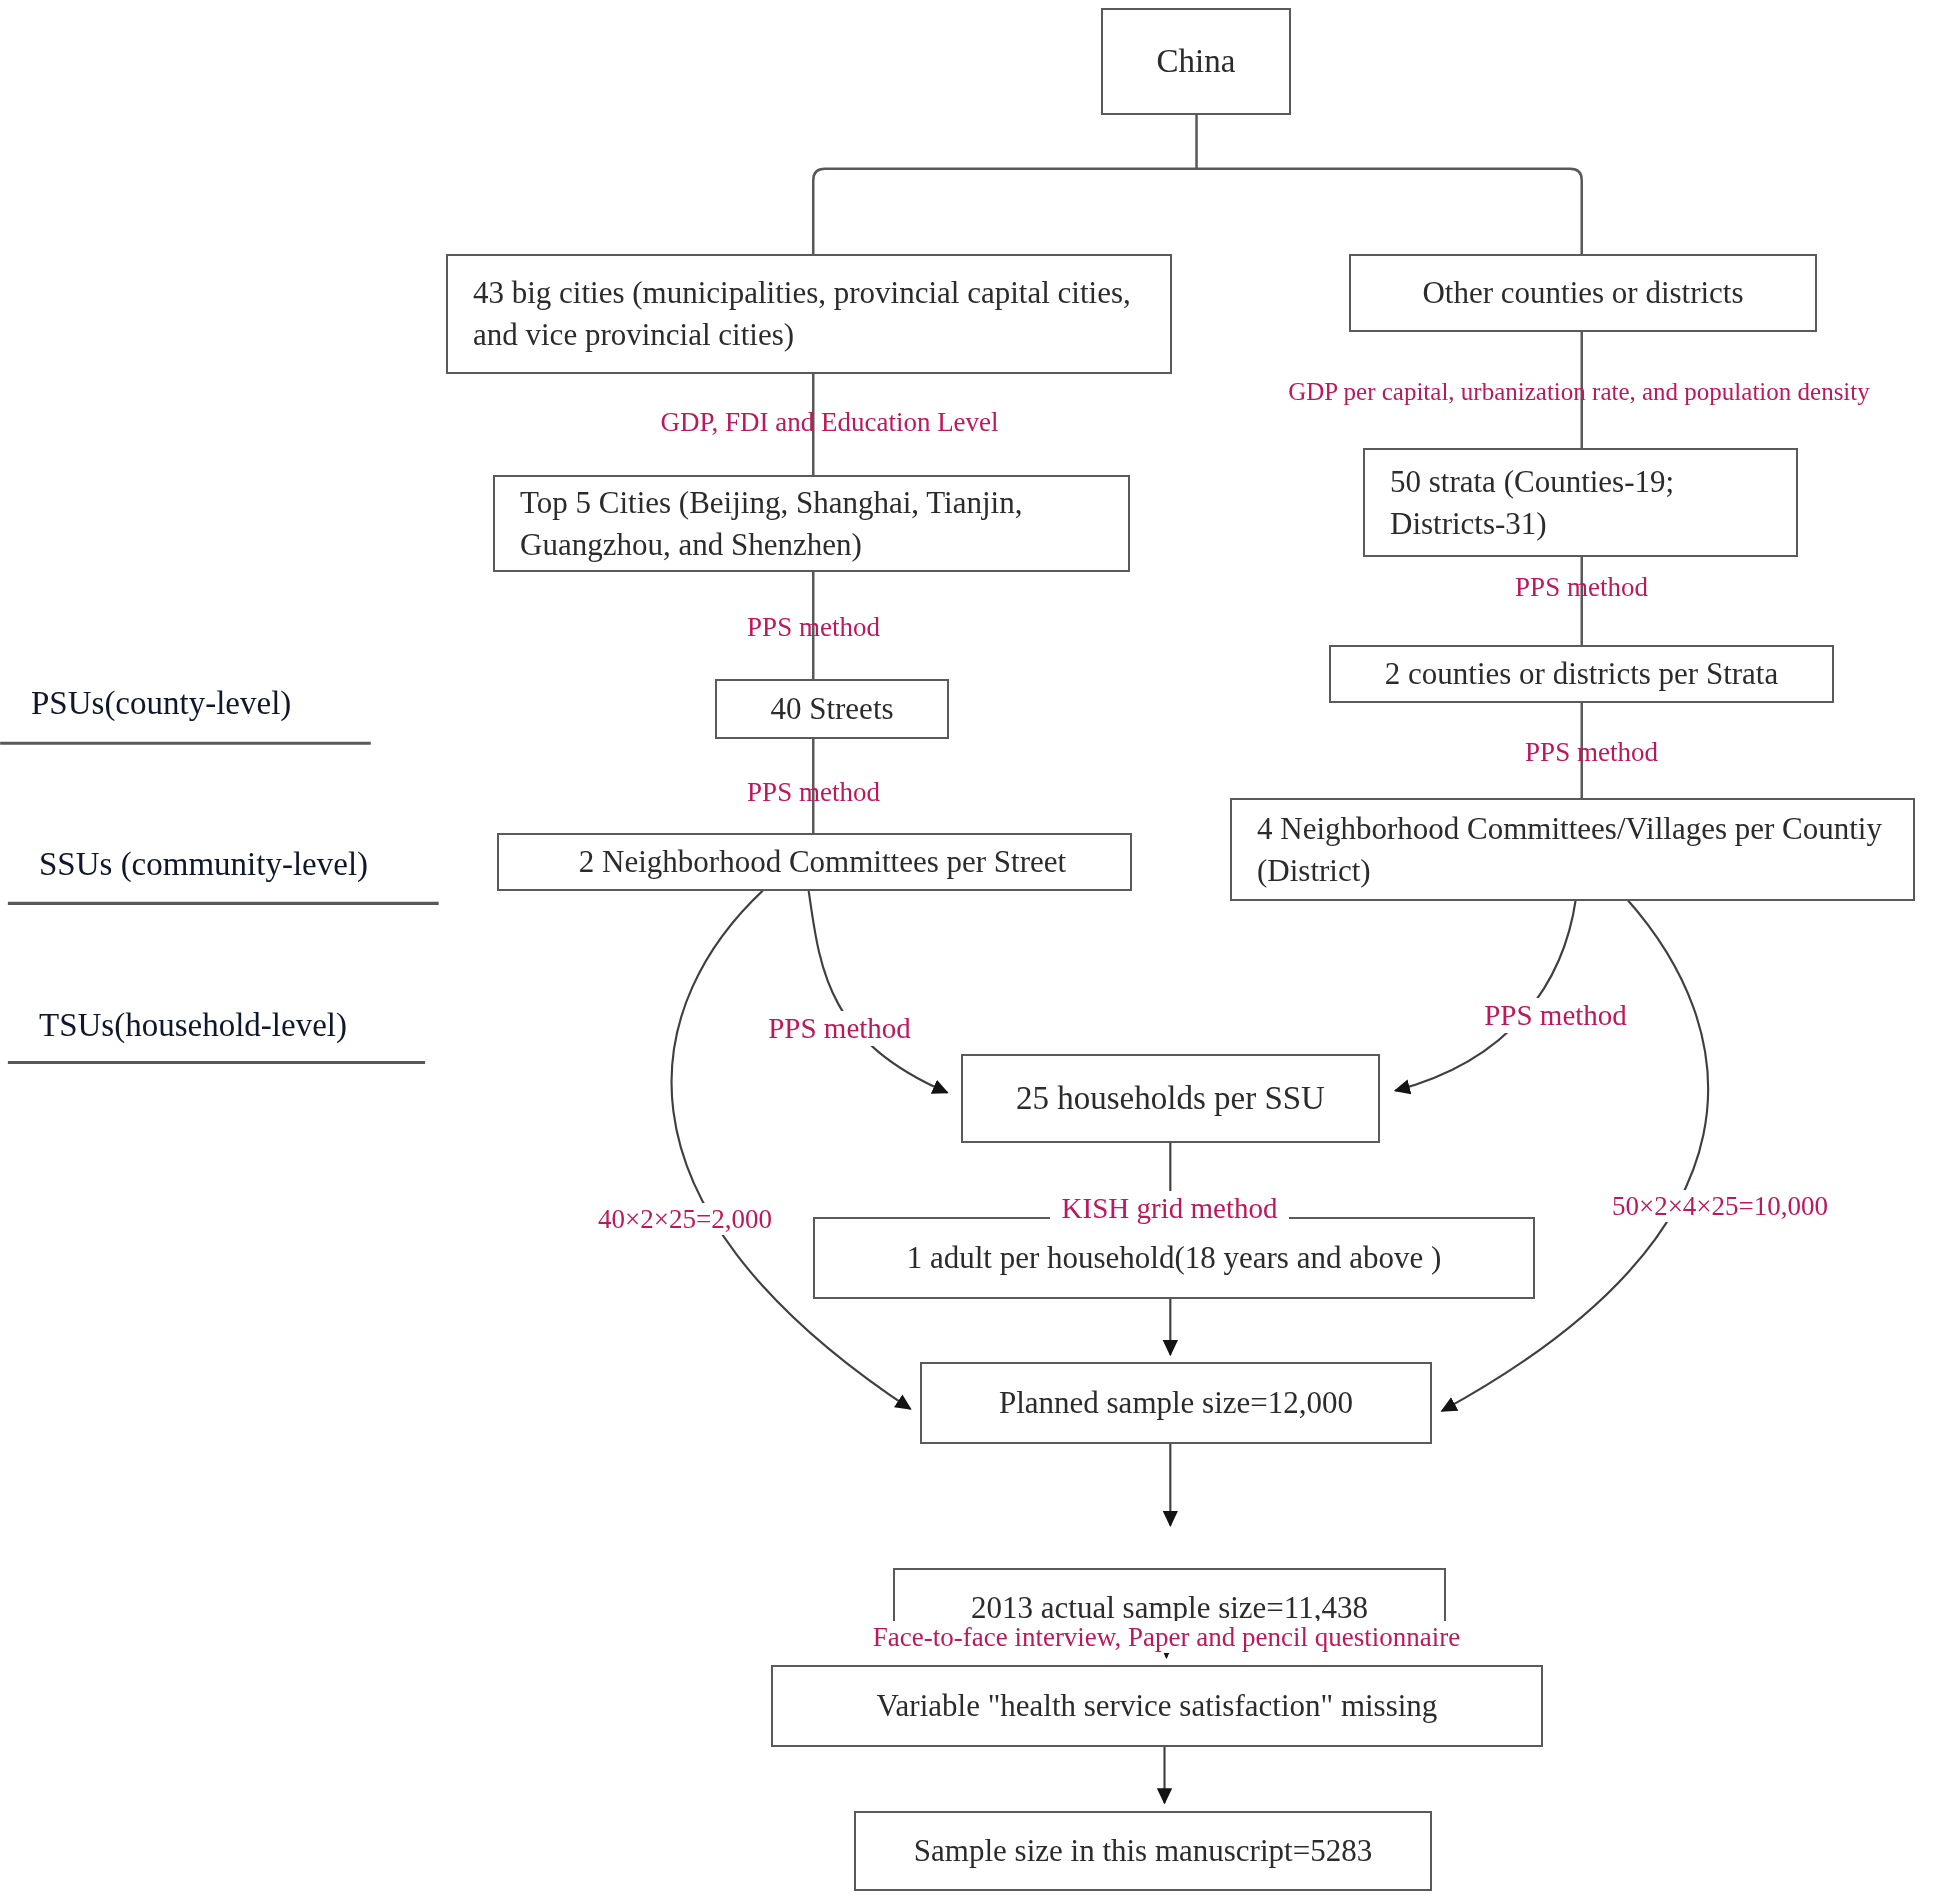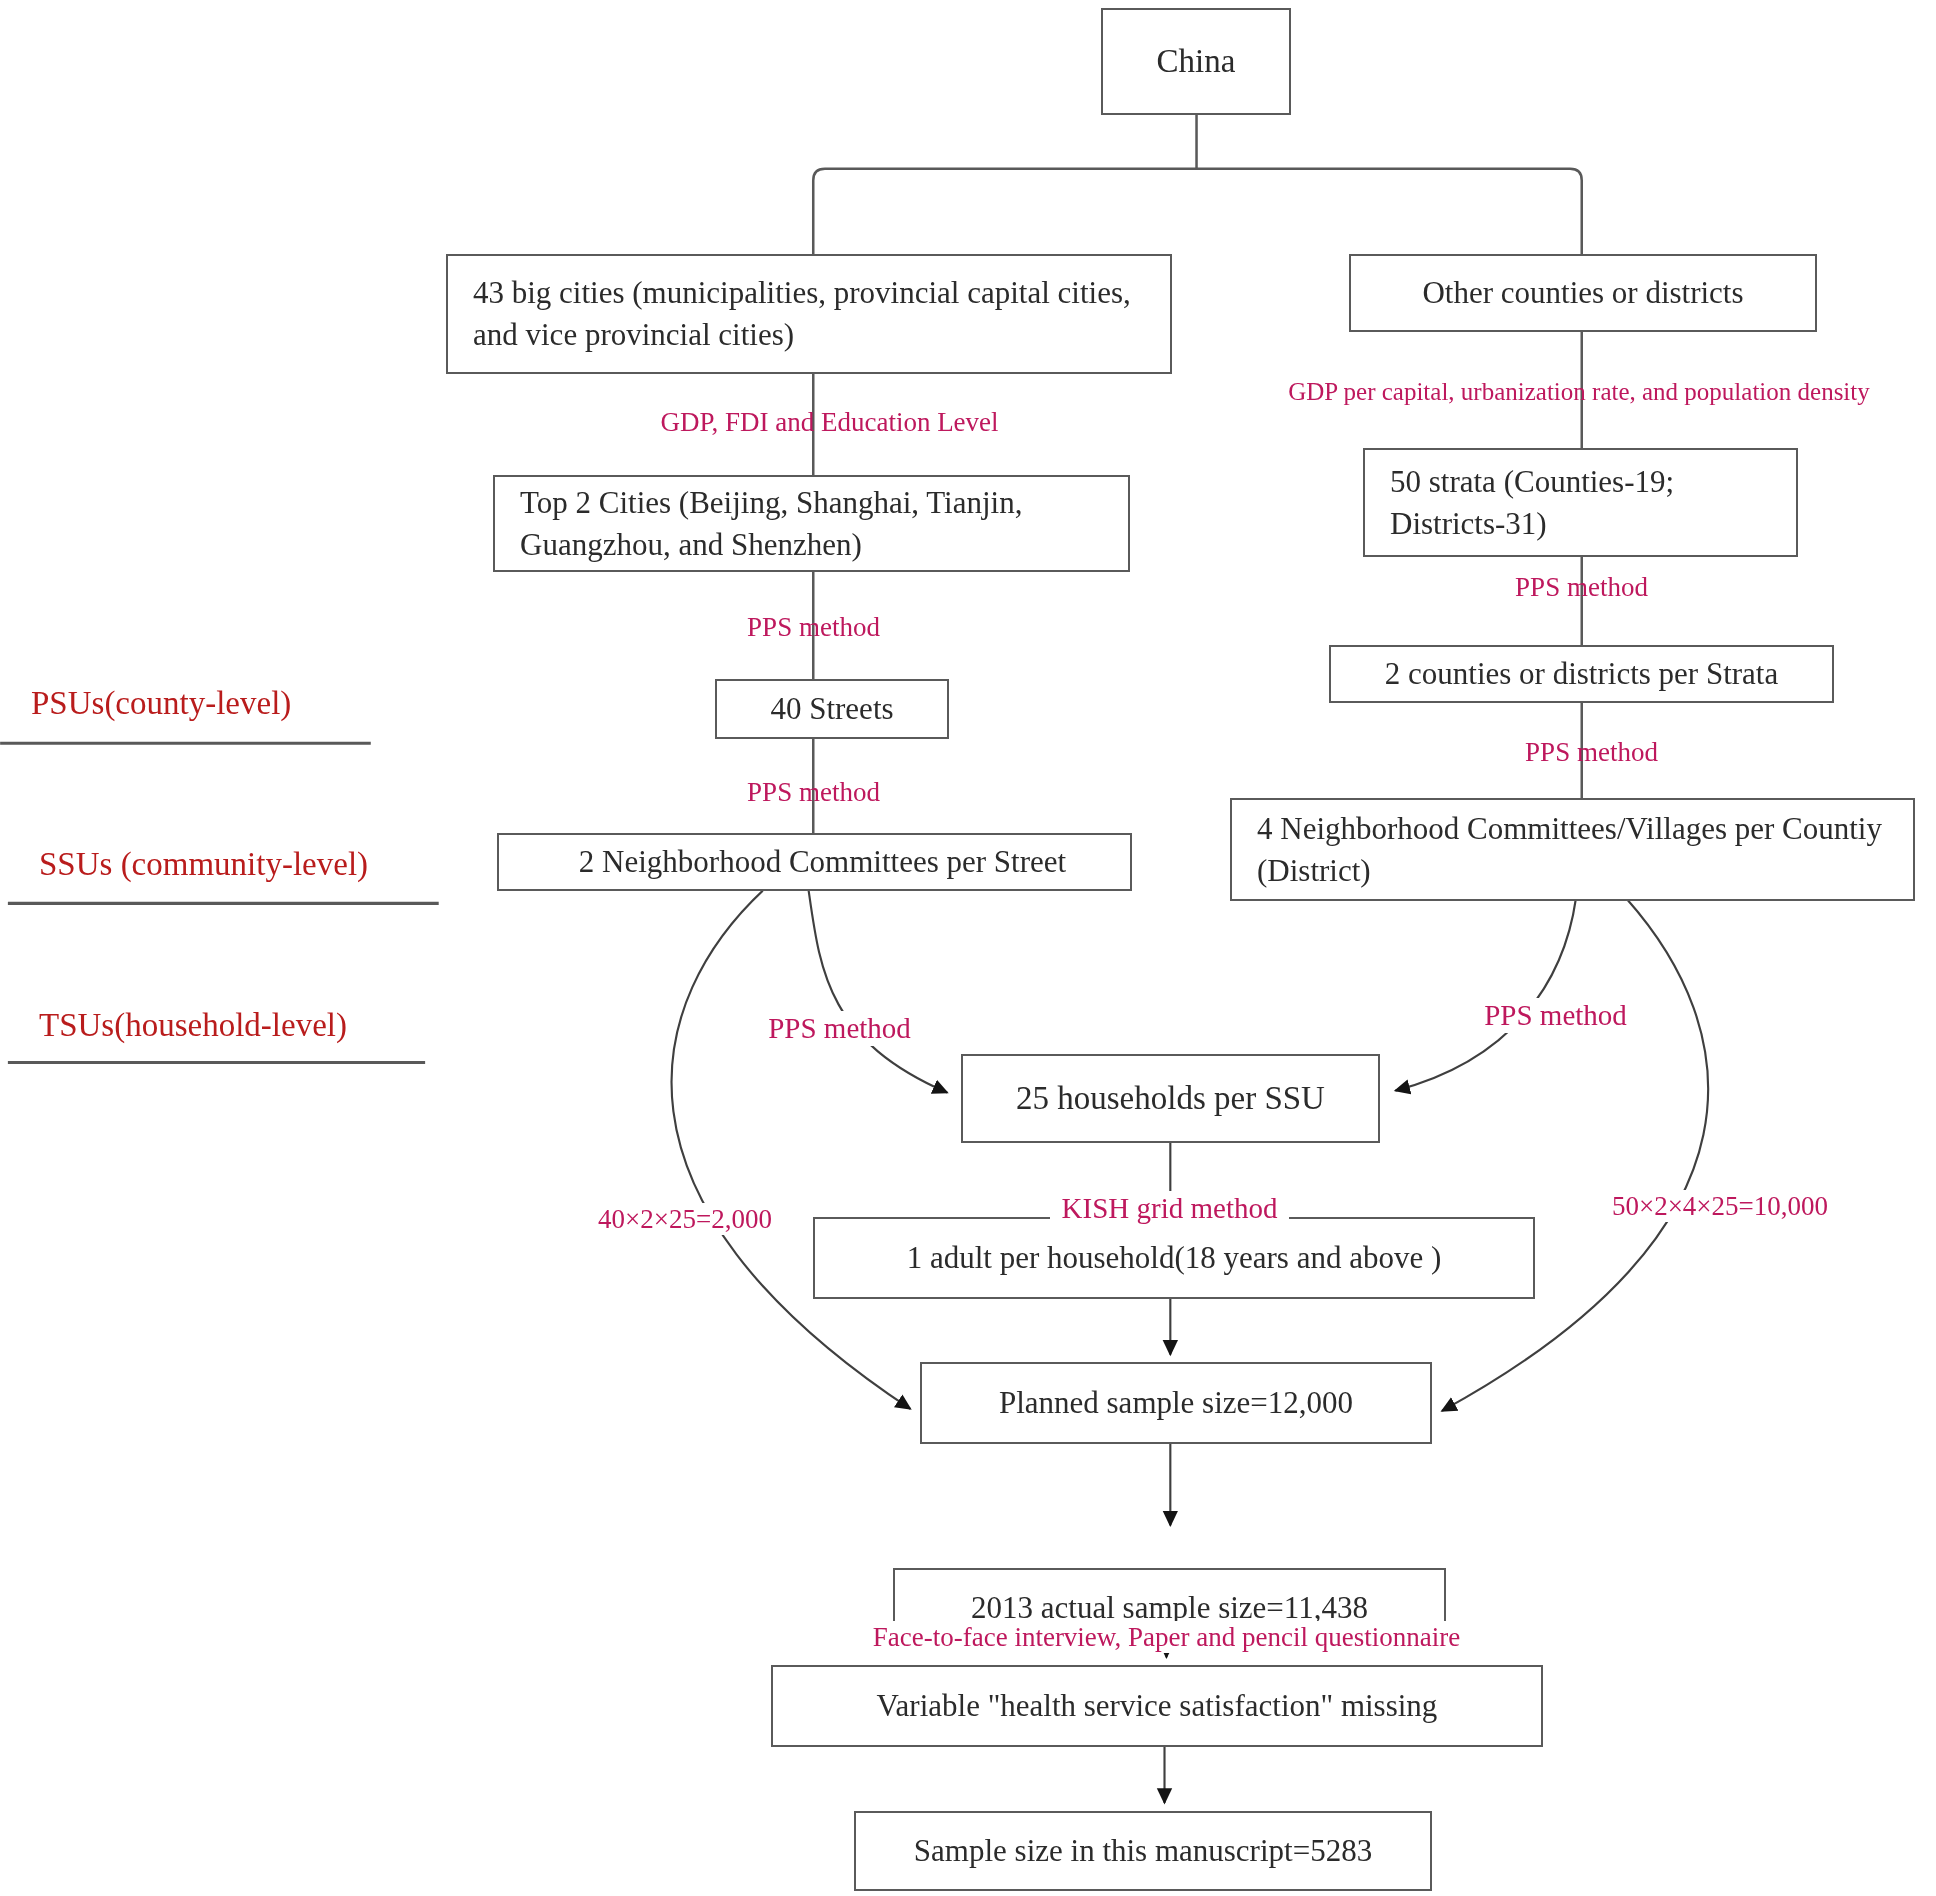--- a/index.html
+++ b/index.html
@@ -35,21 +35,21 @@
     color: #be185d;
     line-height: 1.2;
     white-space: nowrap;
   }
   .lbl.bg { background: #ffffff; }
   .lbl.small { font-size: 25px; }
   .side-label {
     position: absolute;
     z-index: 3;
     font-size: 33px;
-    color: #b91c1c;
+    color: #0f172a;
     white-space: nowrap;
   }
   .f34 { font-size: 33px; }
   .f30 { font-size: 29px; }
 </style>
 </head>
 <body>
 
 <div id="canvas">
 
@@ -89,21 +89,21 @@
     <span>China</span>
   </div>
 
   <div class="box left-text" style="left:446px; top:254px; width:726px; height:120px;">
     <span>43 big cities (municipalities, provincial capital cities, and vice provincial cities)</span>
   </div>
 
   <div class="lbl" style="left:621px; top:406px; width:417px;">GDP, FDI and Education Level</div>
 
   <div class="box left-text" style="left:493px; top:475px; width:637px; height:97px;">
-    <span>Top 2 Cities (Beijing, Shanghai, Tianjin, Guangzhou, and Shenzhen)</span>
+    <span>Top 5 Cities (Beijing, Shanghai, Tianjin, Guangzhou, and Shenzhen)</span>
   </div>
 
   <div class="lbl" style="left:731px; top:611px; width:165px;">PPS method</div>
 
   <div class="box center" style="left:715px; top:679px; width:234px; height:60px;">
     <span>40 Streets</span>
   </div>
 
   <div class="lbl" style="left:731px; top:776px; width:165px;">PPS method</div>
 

